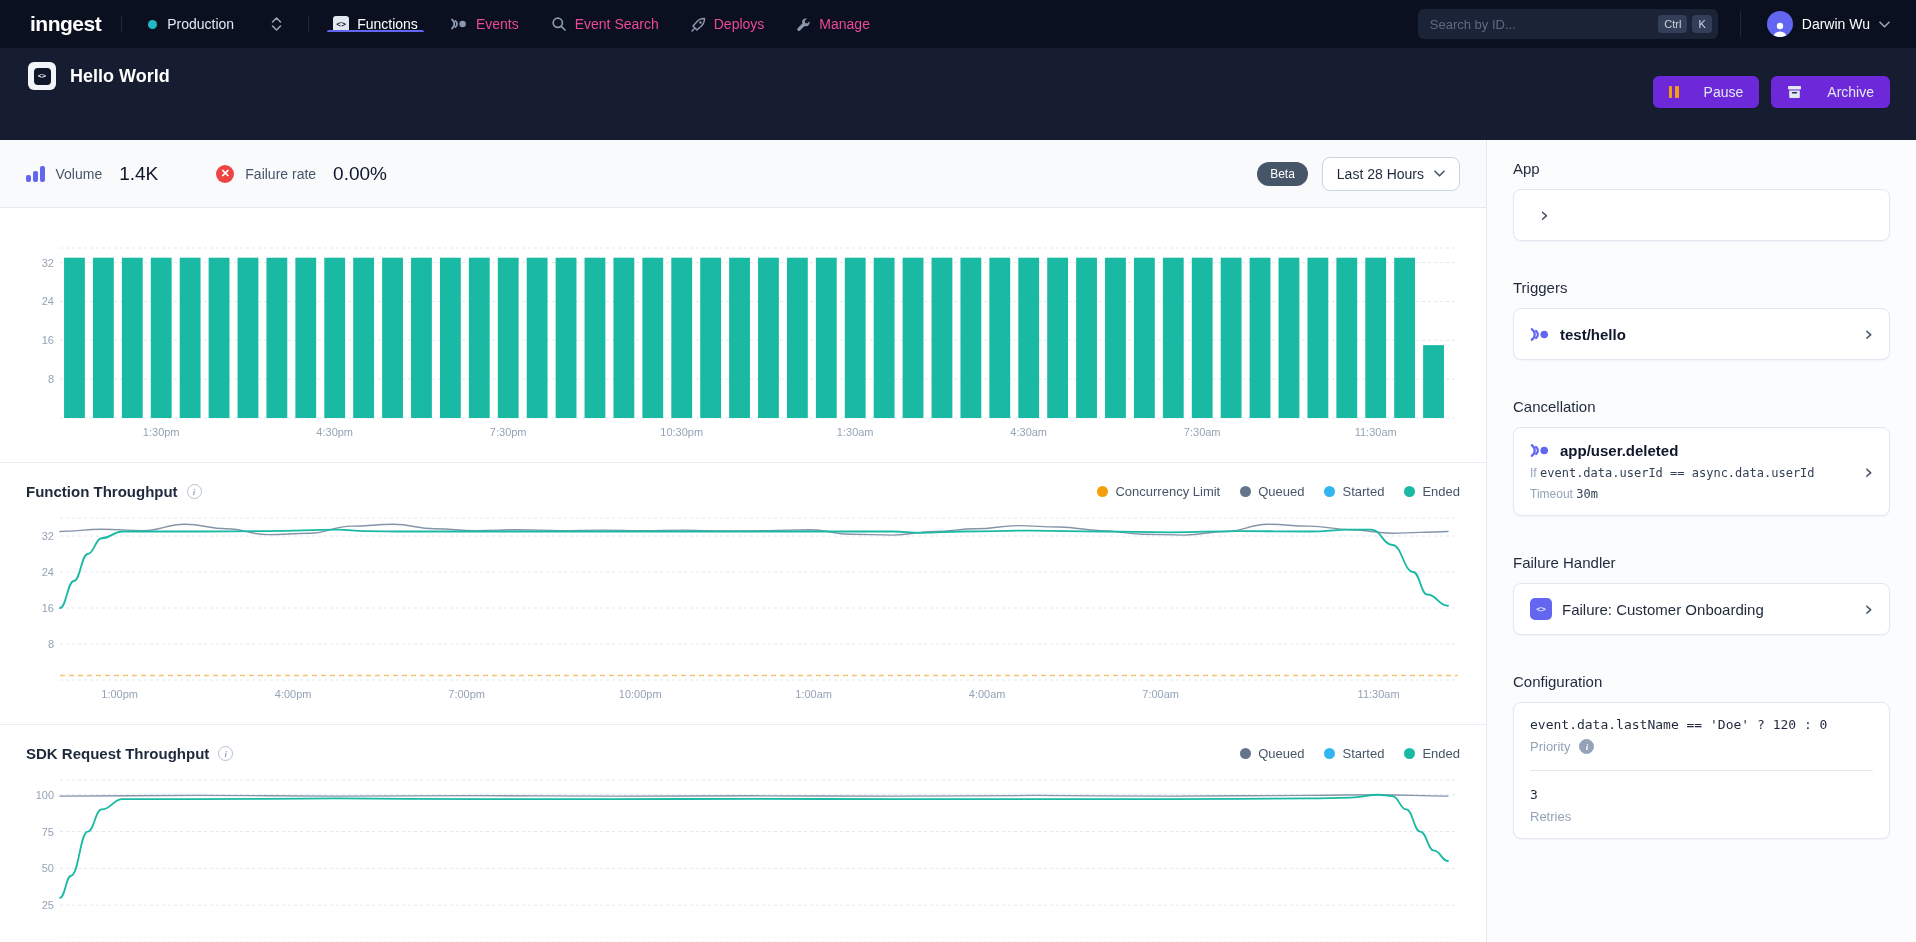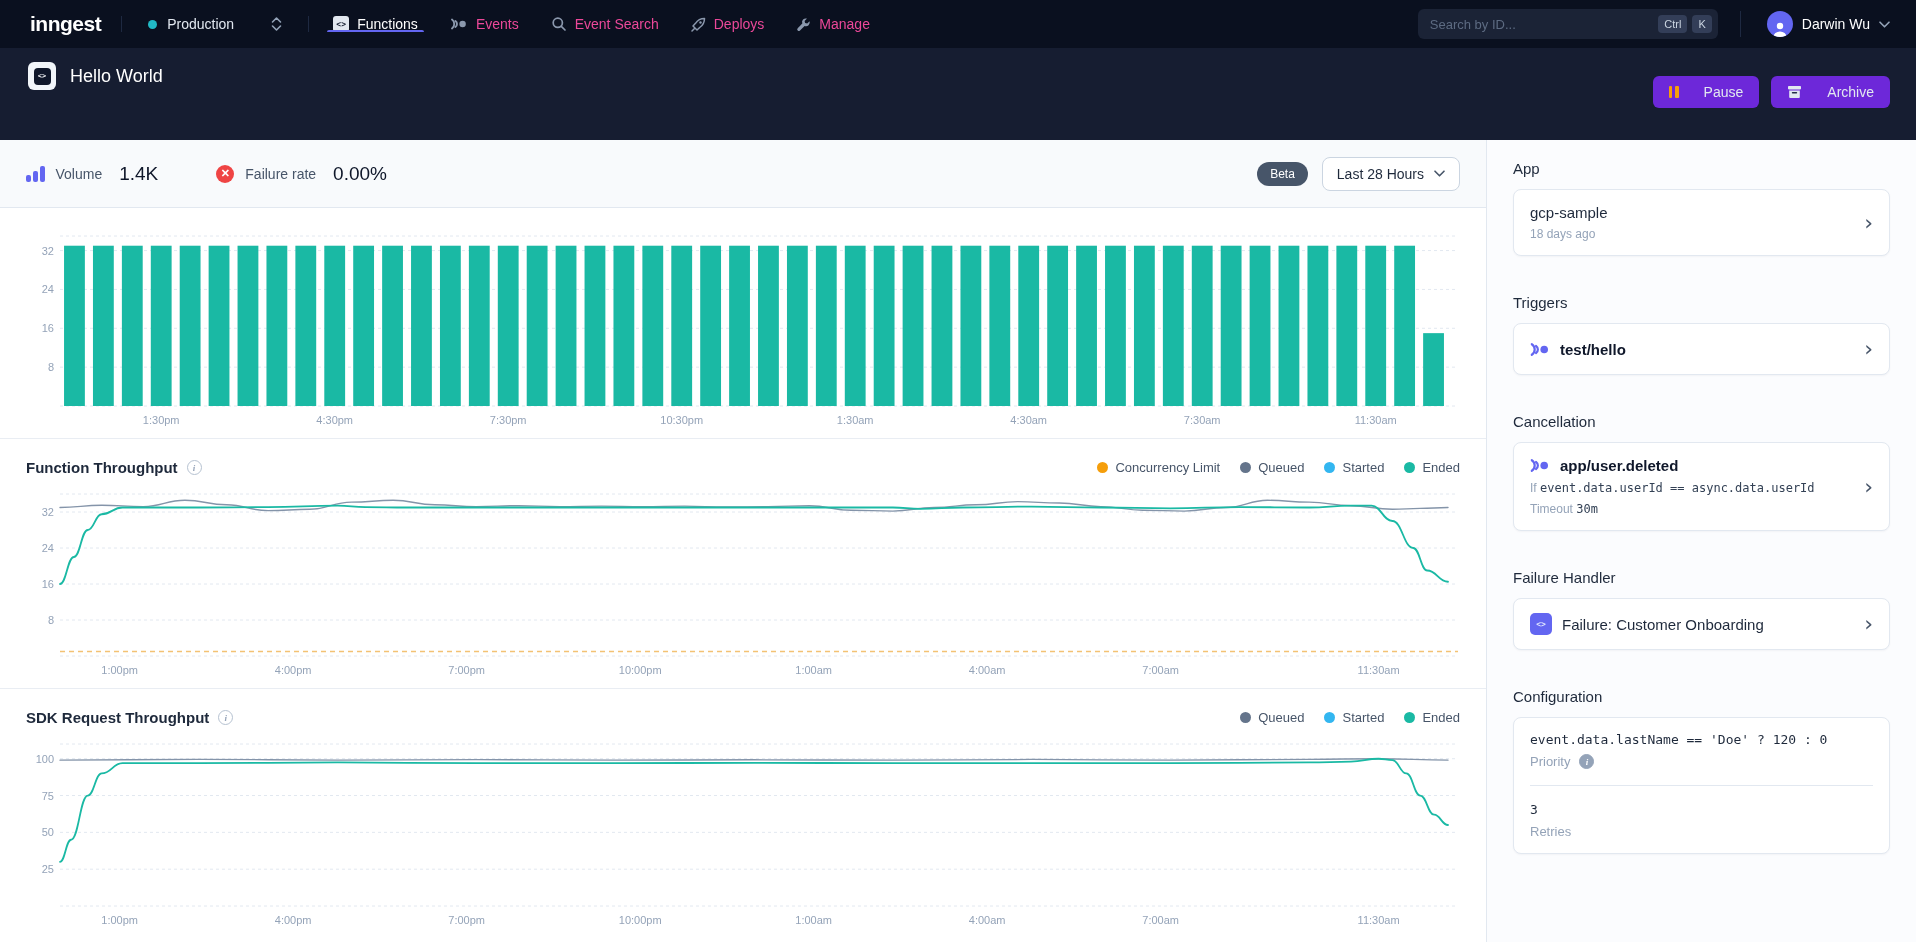--- a/index.html
+++ b/index.html
@@ -24,33 +24,33 @@
   .keycap { background:#333e58; color:#cbd5e1; font-size:11px; border-radius:4px; padding:3px 6px; margin-left:5px; }
   .user { display:flex; align-items:center; gap:9px; padding:0 26px; border-left:1px solid #1e2941; height:100%; cursor:pointer; }
   .avatar { width:26px; height:26px; border-radius:50%; background:#6366f1; display:flex; align-items:flex-end; justify-content:center; overflow:hidden; }
   .user-name { color:#fff; font-size:14px; }
 
   
   .fn-header { height:92px; background:#161d31; position:relative; flex-shrink:0; }
   .fn-title-row { display:flex; align-items:center; gap:14px; padding:14px 0 0 28px; }
   .fn-icon { width:28px; height:28px; background:#f1f5f9; border-radius:6px; display:flex; align-items:center; justify-content:center; }
   .fn-icon-inner { width:17px; height:17px; background:#0f172a; border-radius:4px; color:#f8fafc; font-size:7px; font-weight:700; display:flex; align-items:center; justify-content:center; font-family:"DejaVu Sans Mono", monospace; }
-  .fn-title { color:#fff; font-size:18px; font-weight:400; }
+  .fn-title { color:#fff; font-size:18px; font-weight:700; }
   .fn-tabs { display:flex; gap:8px; padding-left:20px; position:absolute; bottom:0; }
   .fn-tab { display:flex; align-items:center; gap:8px; color:#7d8ba1; font-size:14px; padding:10px 12px; position:relative; cursor:pointer; }
   .fn-tab.active { color:#fff; }
   .fn-tab.active::after { content:""; position:absolute; left:8px; right:8px; bottom:0; height:2px; background:#e2e8f0; }
   .hdr-actions { position:absolute; right:26px; top:28px; display:flex; gap:12px; }
   .hdr-btn { display:flex; align-items:center; gap:25px; background:#6d28d9; color:#e2e8f0; border:none; font-size:14px; padding:8px 16px; border-radius:6px; cursor:pointer; font-family:"Liberation Sans", sans-serif; }
   .pause-glyph { display:flex; gap:3px; }
   .pause-glyph i { width:3.5px; height:12px; background:#f59e0b; border-radius:1px; }
 
   
   .body-row { flex:1; display:flex; min-height:0; }
-  .main-col { width:1486px; display:flex; flex-direction:column; background:#fff; min-height:0; overflow:hidden; }
+  .main-col { width:1486px; display:flex; flex-direction:column; background:#fff; min-height:0; overflow:hidden;gap:12px; }
 
   .statsbar { height:68px; background:#f8fafc; border-bottom:1px solid #e2e8f0; display:flex; align-items:center; padding:0 26px; flex-shrink:0; }
   .stat { display:flex; align-items:center; gap:11px; margin-right:58px; }
   .stat-label { color:#475569; font-size:14px; }
   .stat-value { color:#0f172a; font-size:19px; font-weight:500; margin-left:6px; }
   .vol-icon { display:flex; align-items:flex-end; gap:2.5px; height:16px; }
   .vol-icon i { width:4.5px; background:#6366f1; border-radius:2px; display:block; }
   .err-icon { width:18px; height:18px; border-radius:50%; background:#ef4444; color:#fff; font-size:11px; font-weight:700; display:flex; align-items:center; justify-content:center; }
   .statsbar-right { margin-left:auto; display:flex; align-items:center; gap:14px; }
   .beta-badge { background:#475569; color:#fff; font-size:12px; padding:5px 13px; border-radius:999px; }
@@ -371,24 +371,20 @@
               <text x="1134.684" y="188" text-anchor="middle" fill="#94a3b8" font-size="11px" font-family="Liberation Sans, sans-serif">7:00am</text>
               <text x="1352.6" y="188" text-anchor="middle" fill="#94a3b8" font-size="11px" font-family="Liberation Sans, sans-serif">11:30am</text>
             </svg></div>
       </section>
     </div>
 
     <aside class="sidebar">
 
       <div class="sb-heading">App</div>
       <div class="sb-card">
-        <div class="sb-card-main">
-          <div class="sb-name">gcp-sample</div>
-          <div class="sb-meta">18 days ago</div>
-        </div>
         <span class="sb-chevron">›</span>
       </div>
 
       <div class="sb-heading">Triggers</div>
       <div class="sb-card">
         <div class="sb-card-main">
           <div class="sb-event-row">
             <svg width="20" height="15" viewBox="0 0 20 15">
                 <path d="M3.2 2.2a6.3 6.3 0 0 1 0 10.6" fill="none" stroke="#6366f1" stroke-width="2.2" stroke-linecap="round" transform="translate(-1.4,0)"></path>
                 <path d="M7.2 4a4.2 4.2 0 0 1 0 7" fill="none" stroke="#6366f1" stroke-width="2.2" stroke-linecap="round" transform="translate(-1.2,0)"></path>

